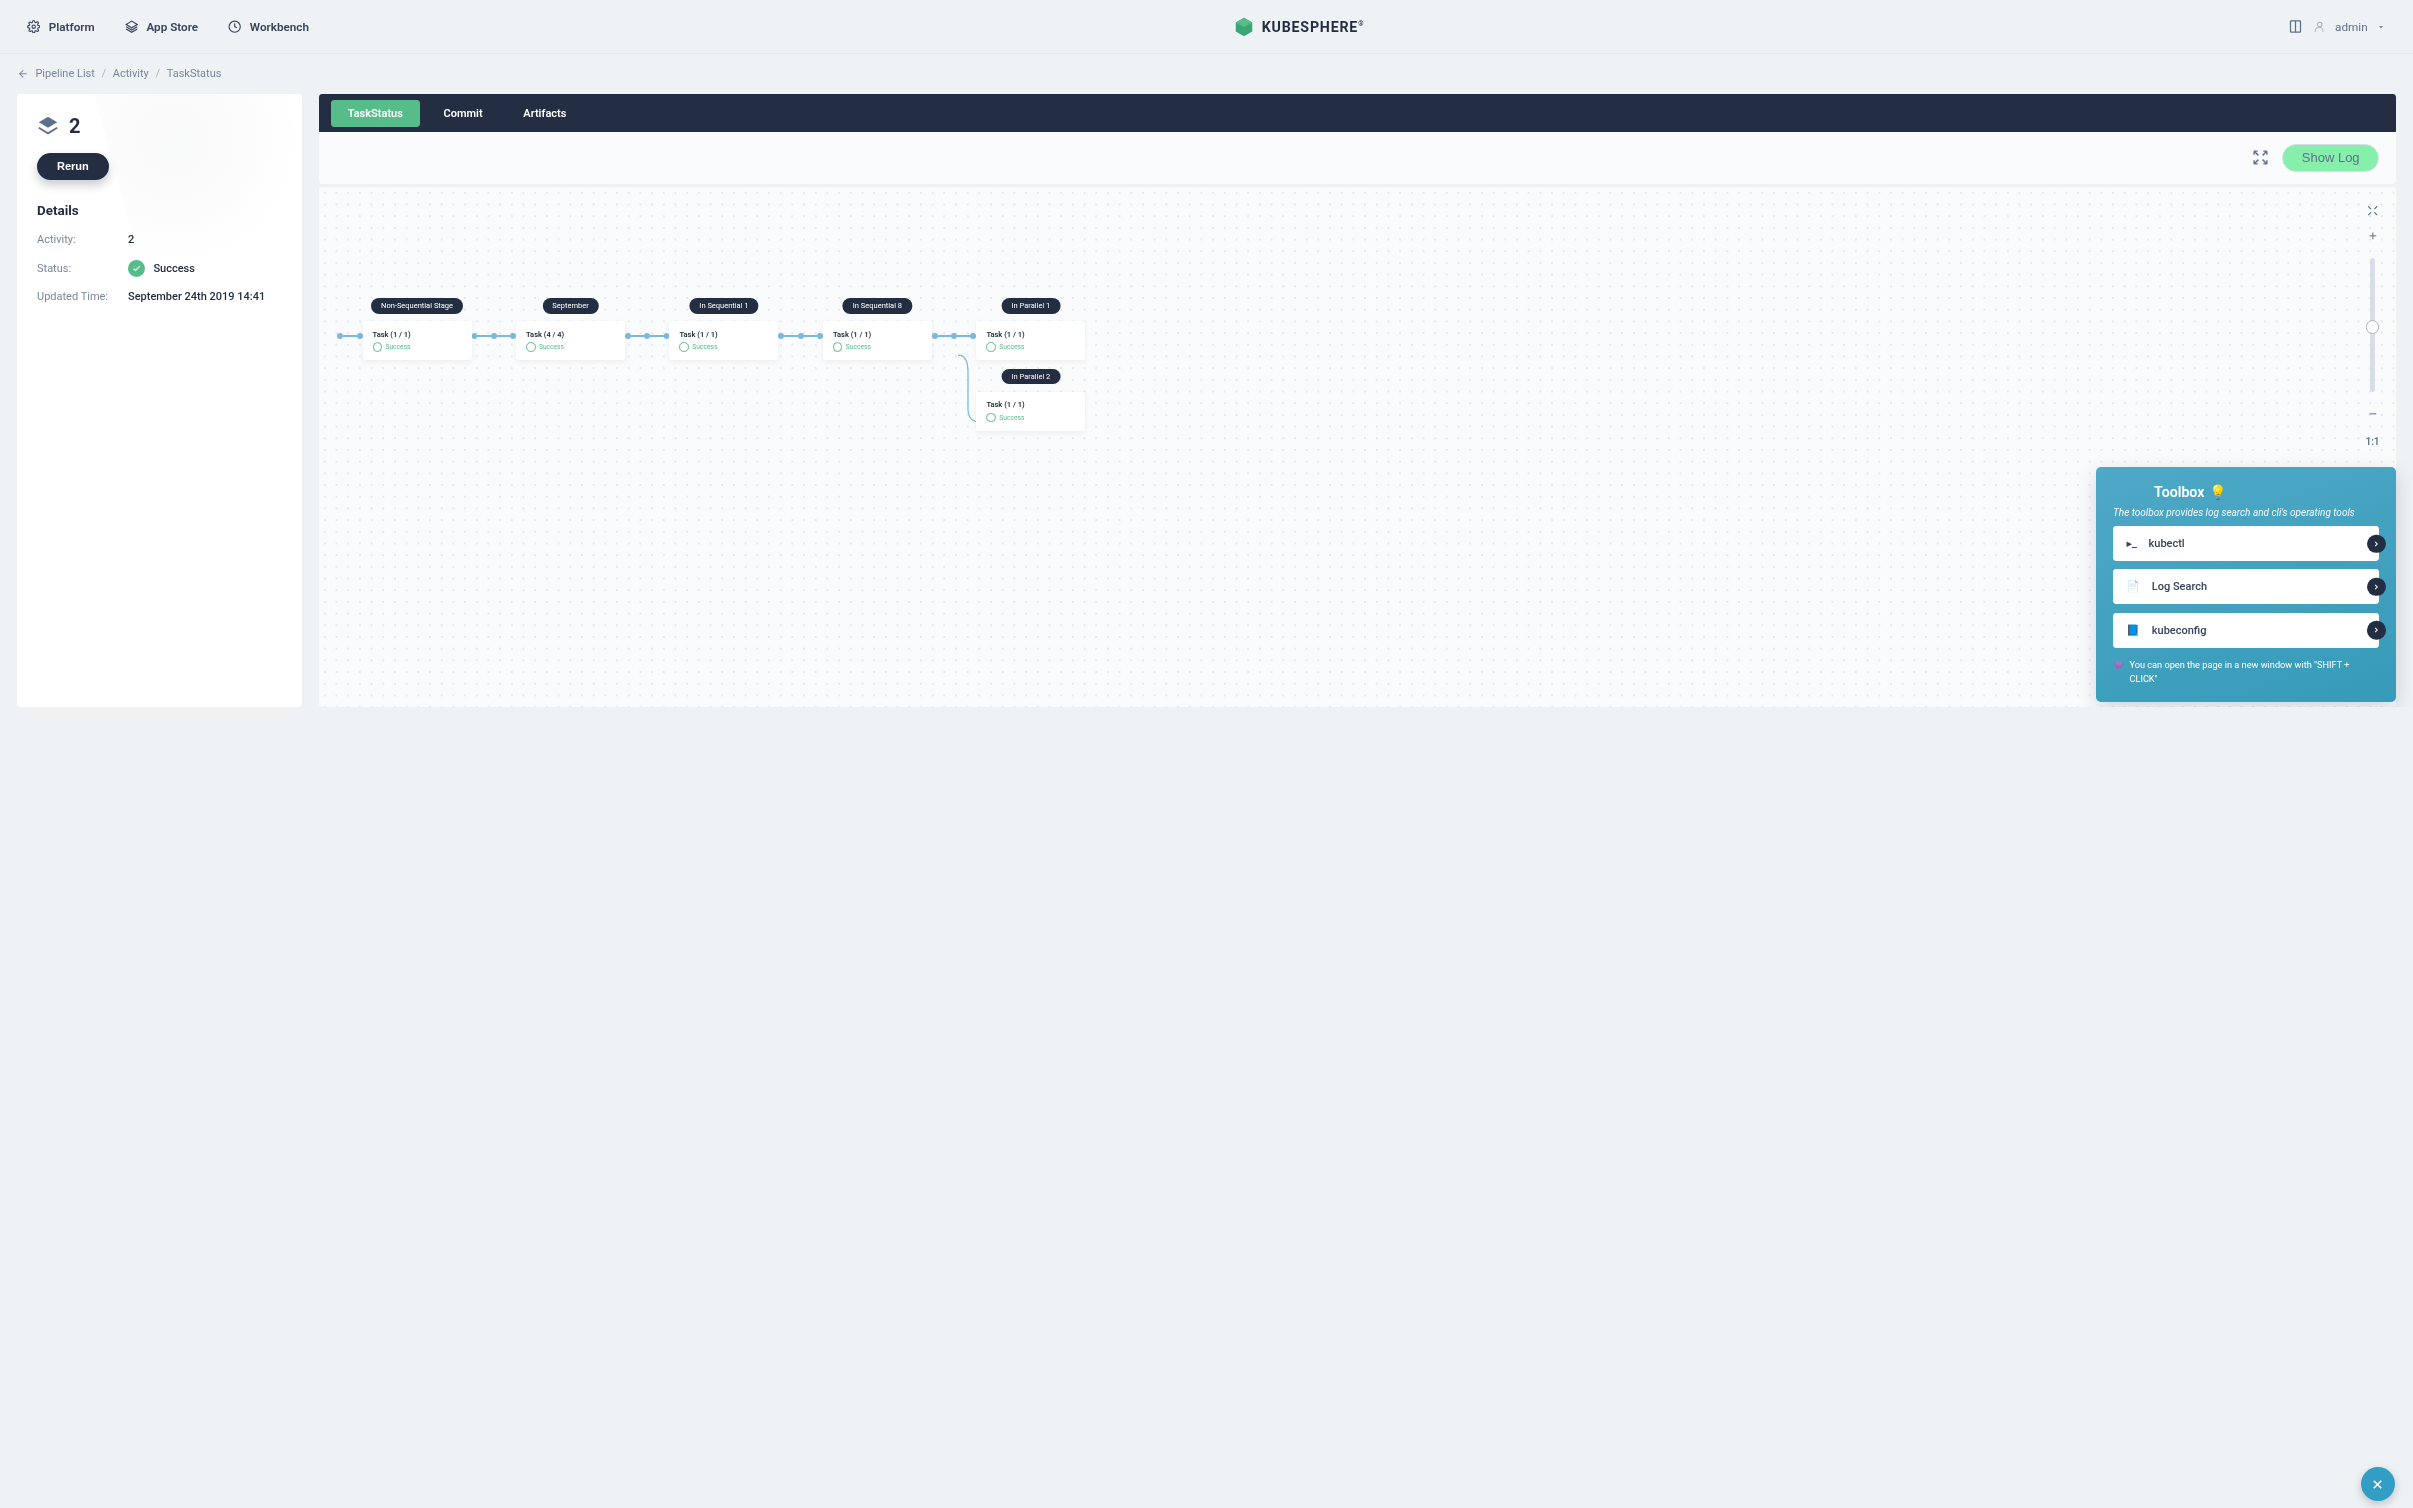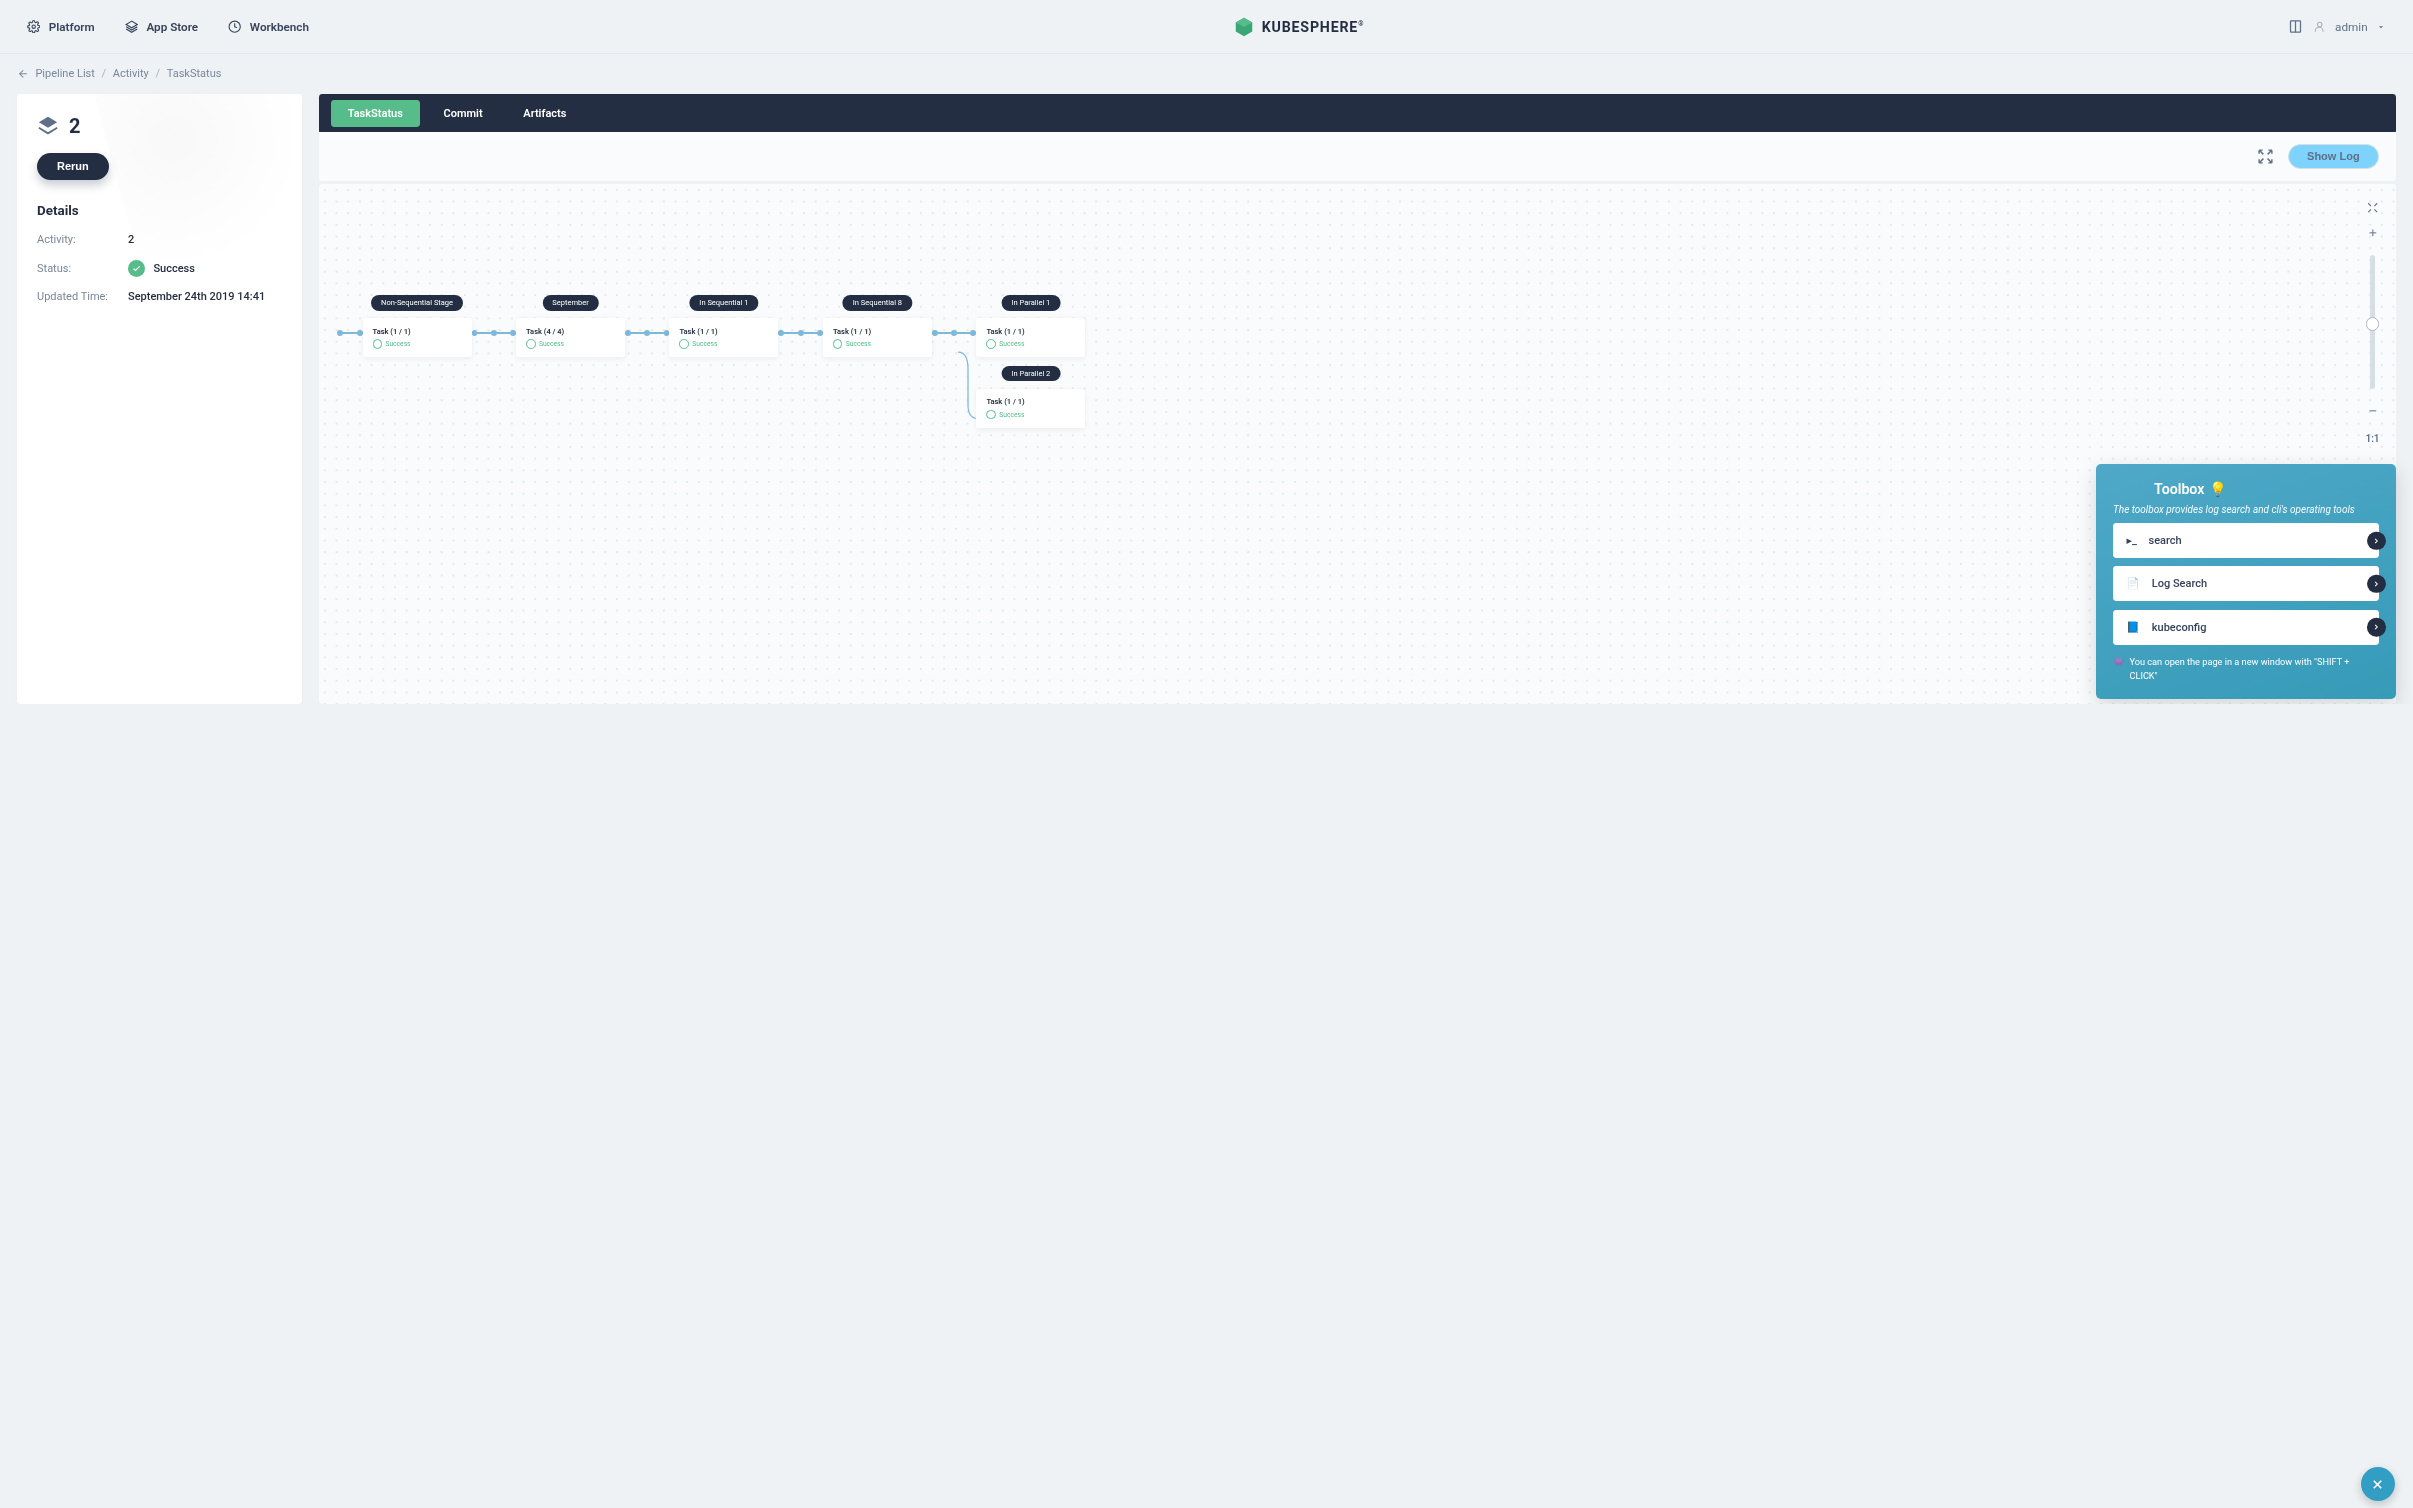--- a/index.html
+++ b/index.html
@@ -29,21 +29,21 @@
 .detail-label { width: 91px; color: #79879c; }
 .detail-value { color: #242e42; font-weight: 500; }
 .status-badge { display: inline-flex; align-items: center; justify-content: center; width: 17px; height: 17px; background: #55bc8a; border-radius: 50%; margin-right: 8.4px; }
 .status-badge svg { width: 9.2px; height: 9.2px; }
 .content-area { flex: 1; display: flex; flex-direction: column; }
 .tab-bar { background: #242e42; border-radius: 3.4px; display: flex; align-items: center; padding: 6.7px 11.7px; gap: 6.7px; }
 .tab { padding: 6.7px 17px; font-size: 11px; font-weight: 600; color: #fff; border-radius: 3.4px; cursor: pointer; }
 .tab.active { background: #55bc8a; }
 .toolbar { background: #f9fbfd; border-radius: 0 0 3.4px 3.4px; padding: 11.7px 17px; display: flex; justify-content: flex-end; align-items: center; gap: 13.4px; margin-top: -1.7px; }
 .icon-btn { width: 17px; height: 17px; cursor: pointer; color: #5f708a; }
-.show-log-btn { background: #7dd3fc; border: 0.8px solid #d8dee5; padding: 5.9px 18.4px; border-radius: 15px; font-size: 11px; color: #5f708a; font-weight: 700; cursor: pointer; }
+.show-log-btn { background: #86efac; border: 0.8px solid #d8dee5; padding: 5.9px 18.4px; border-radius: 15px; font-size: 13px; color: #5f708a; font-weight: 400; cursor: pointer; }
 .canvas { flex: 1; background: #f9fbfd; background-image: radial-gradient(circle, #e3e9ef 0.8px, transparent 0.8px); background-size: 11.7px 11.7px; border-radius: 3.4px; margin-top: 3.4px; position: relative; min-height: 520px; }
 .pipeline { position: absolute; top: 134px; left: 18.4px; display: flex; align-items: flex-start; }
 .stage-block { position: relative; }
 .stage-label { position: absolute; top: -23.5px; left: 50%; transform: translateX(-50%); background: #242e42; color: #fff; font-size: 7.5px; padding: 3.4px 10px; border-radius: 8.4px; white-space: nowrap; }
 .task-card { background: #fff; width: 109px; padding: 8.4px 10px; border-radius: 2.5px; box-shadow: 0 1.7px 5px rgba(0,0,0,0.06); }
 .task-title { font-size: 7.5px; font-weight: 600; color: #242e42; margin-bottom: 3.4px; }
 .task-status { font-size: 6.7px; color: #55bc8a; display: flex; align-items: center; gap: 3.4px; }
 .task-status::before { content: ""; width: 7.5px; height: 7.5px; border: 1.3px solid #55bc8a; border-radius: 50%; display: inline-block; position: relative; }
 .connector { display: flex; align-items: center; padding-top: 11.7px; }
 .dot { width: 5.9px; height: 5.9px; background: #7eb8da; border-radius: 50%; }
@@ -291,21 +291,21 @@
 
       <div class="toolbox">
         <div class="toolbox-title">
           <span>Toolbox</span>
           <span>💡</span>
         </div>
         <div class="toolbox-desc">The toolbox provides log search and cli's operating tools</div>
 
         <div class="toolbox-item">
           <span>▸_</span>
-          <span>search</span>
+          <span>kubectl</span>
           <span class="toolbox-item-arrow">
               <svg viewBox="0 0 24 24" fill="none" stroke="currentColor" stroke-width="3">
                 <polyline points="9 18 15 12 9 6"></polyline>
               </svg>
             </span>
         </div>
         <div class="toolbox-item">
           <span>📄</span>
           <span>Log Search</span>
           <span class="toolbox-item-arrow">

